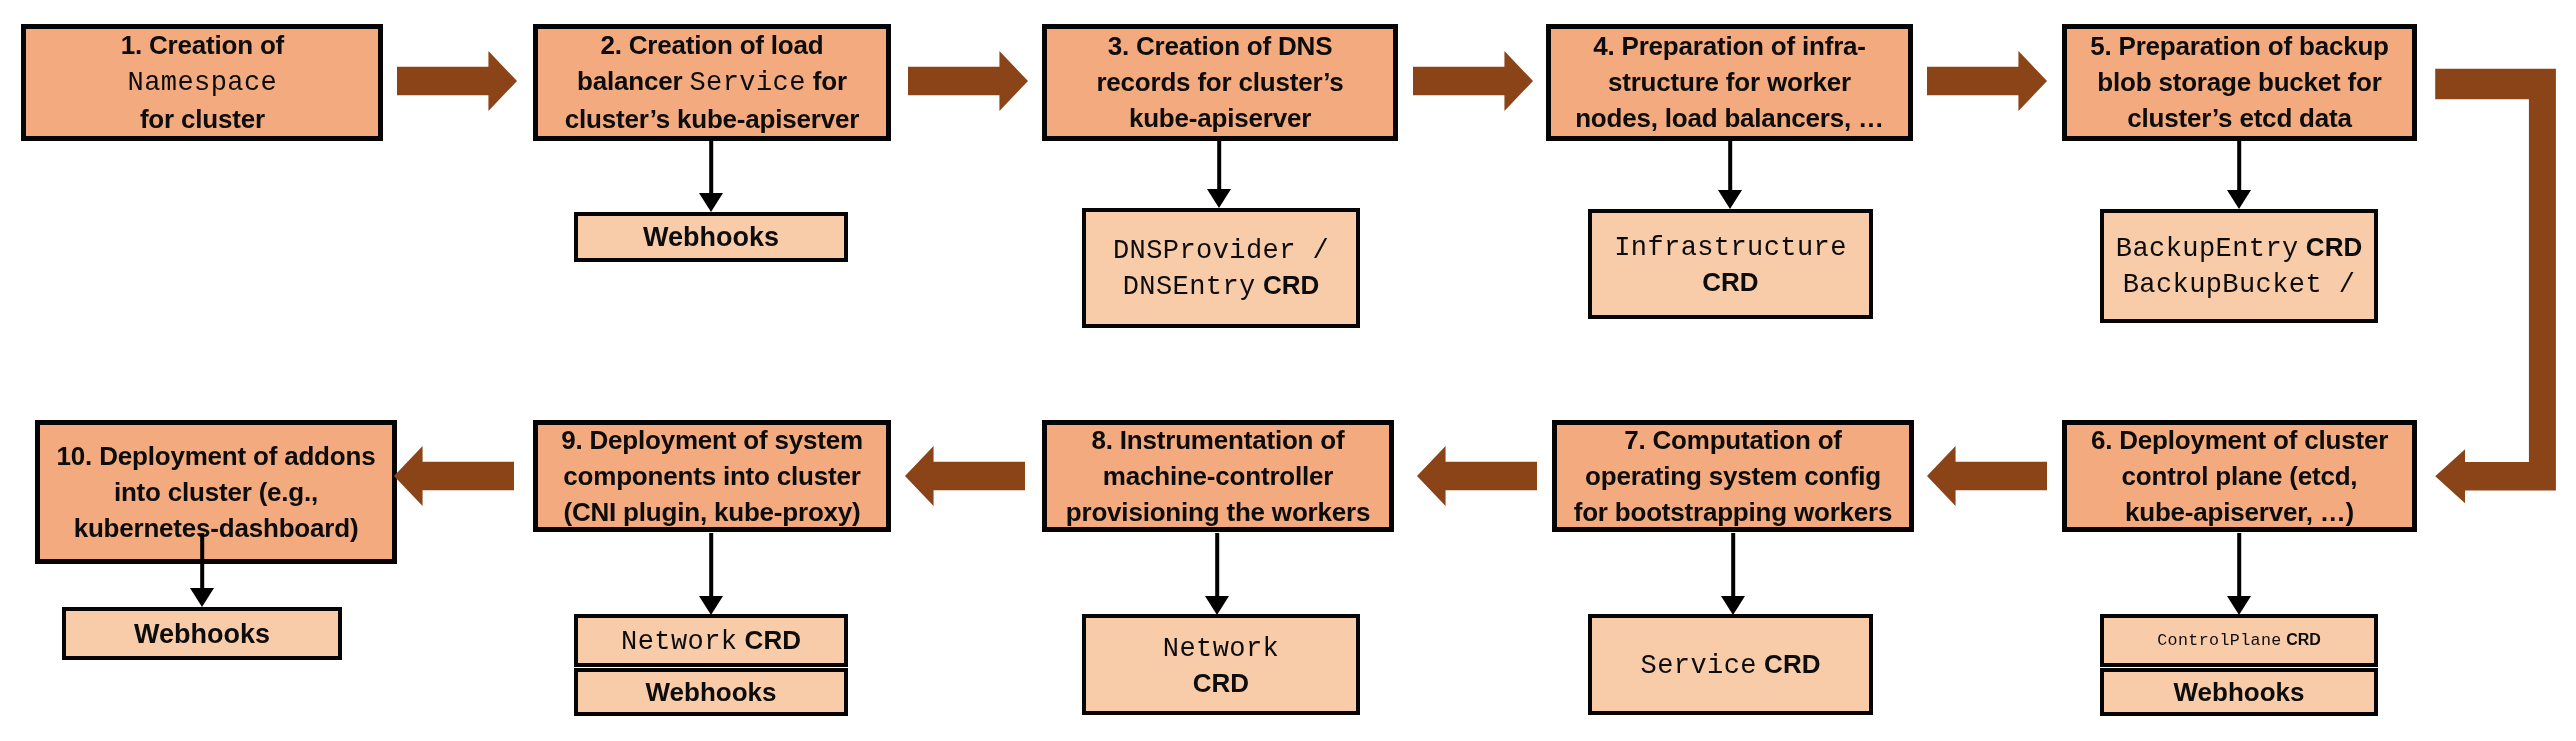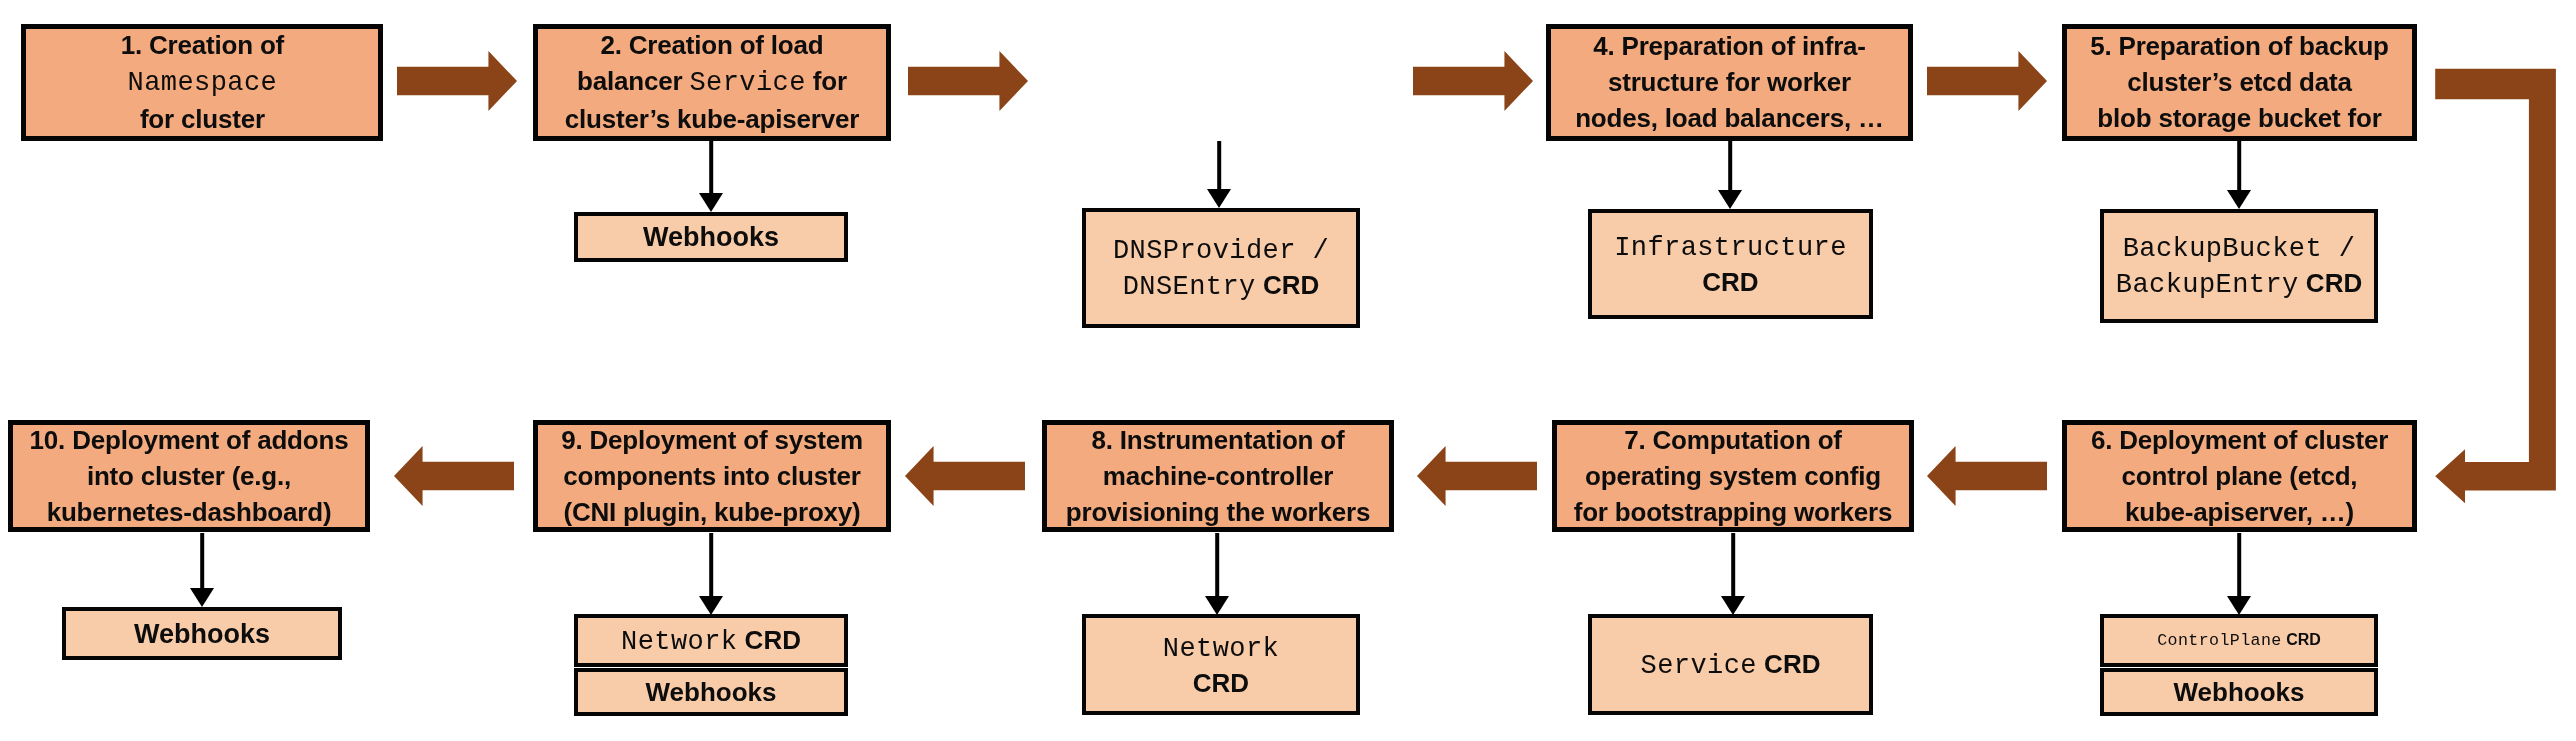--- a/index.html
+++ b/index.html
@@ -76,34 +76,41 @@
   </div>
 
   <div class="main-box" style="left:533px;top:23.5px;width:358px;height:117px">
     <div class="main-label">
         <span class="line"><span>2. Creation of load</span></span>
         <span class="line"><span>balancer </span><span class="mono">Service</span><span> for</span></span>
         <span class="line"><span>cluster’s kube-apiserver</span></span>
       </div>
   </div>
 
+  <div class="main-box" style="left:1042px;top:23.5px;width:356px;height:117px">
+    <div class="main-label">
+        <span class="line"><span>3. Creation of DNS</span></span>
+        <span class="line"><span>records for cluster’s</span></span>
+        <span class="line"><span>kube-apiserver</span></span>
+      </div>
+  </div>
 
   <div class="main-box" style="left:1546px;top:23.5px;width:367px;height:117px">
     <div class="main-label">
         <span class="line"><span>4. Preparation of infra-</span></span>
         <span class="line"><span>structure for worker</span></span>
         <span class="line"><span>nodes, load balancers, …</span></span>
       </div>
   </div>
 
   <div class="main-box" style="left:2062px;top:23.5px;width:355px;height:117px">
     <div class="main-label">
         <span class="line"><span>5. Preparation of backup</span></span>
+        <span class="line"><span>blob storage bucket for</span></span>
         <span class="line"><span>cluster’s etcd data</span></span>
-        <span class="line"><span>blob storage bucket for</span></span>
       </div>
   </div>
 
   <div class="main-box" style="left:2062px;top:420px;width:355px;height:112px">
     <div class="main-label">
         <span class="line"><span>6. Deployment of cluster</span></span>
         <span class="line"><span>control plane (etcd,</span></span>
         <span class="line"><span>kube-apiserver, …)</span></span>
       </div>
   </div>
@@ -125,21 +132,21 @@
   </div>
 
   <div class="main-box" style="left:533px;top:420px;width:358px;height:112px">
     <div class="main-label">
         <span class="line"><span>9. Deployment of system</span></span>
         <span class="line"><span>components into cluster</span></span>
         <span class="line"><span>(CNI plugin, kube-proxy)</span></span>
       </div>
   </div>
 
-  <div class="main-box" style="left:8px;top:420px;width:362px;height:112px">
+  <div class="main-box" style="left:35px;top:420px;width:362px;height:144px">
     <div class="main-label">
         <span class="line"><span>10. Deployment of addons</span></span>
         <span class="line"><span>into cluster (e.g.,</span></span>
         <span class="line"><span>kubernetes-dashboard)</span></span>
       </div>
   </div>
 
   <div class="child-box" style="left:574px;top:212px;width:274px;height:50px">
     <div class="child-label" style="font-size:27px">
         <span class="line"><span>Webhooks</span></span>
@@ -155,22 +162,22 @@
 
   <div class="child-box" style="left:1588px;top:209px;width:285px;height:110px">
     <div class="child-label">
         <span class="line"><span class="mono">Infrastructure</span></span>
         <span class="line"><span>CRD</span></span>
       </div>
   </div>
 
   <div class="child-box" style="left:2100px;top:209px;width:278px;height:114px">
     <div class="child-label">
+        <span class="line"><span class="mono">BackupEntry</span><span> CRD</span></span>
         <span class="line"><span class="mono">BackupBucket /</span></span>
-        <span class="line"><span class="mono">BackupEntry</span><span> CRD</span></span>
       </div>
   </div>
 
   <div class="child-box" style="left:2100px;top:614px;width:278px;height:53px">
     <div class="child-label" style="font-size:16px">
         <span class="line"><span class="mono">ControlPlane</span><span> CRD</span></span>
       </div>
   </div>
   <div class="child-box" style="left:2100px;top:668px;width:278px;height:48px">
     <div class="child-label">

